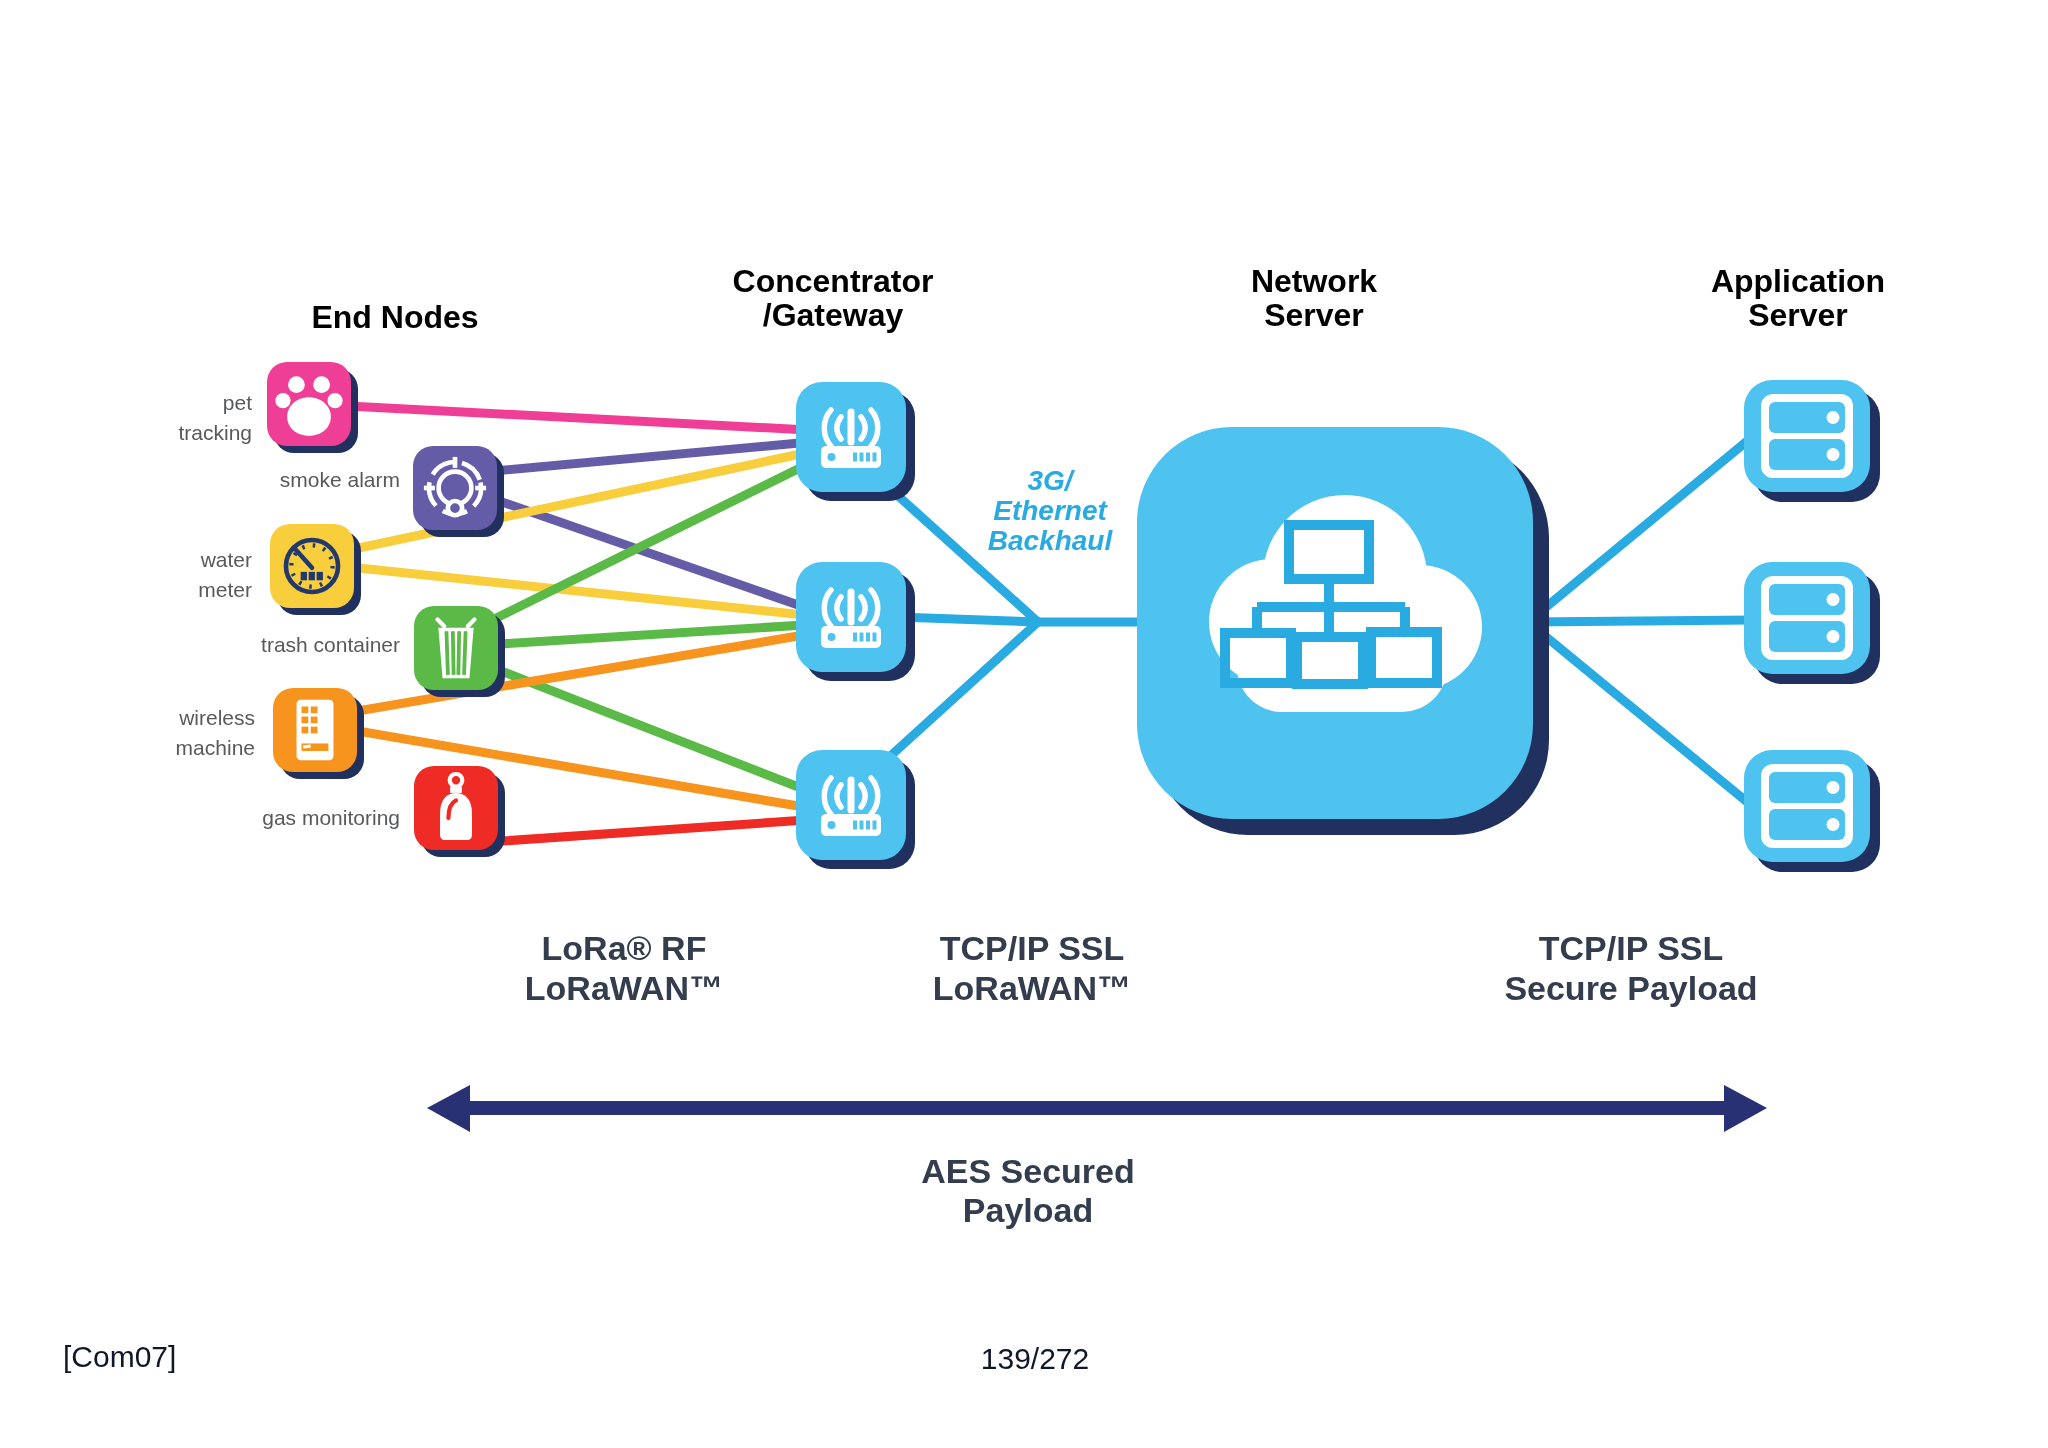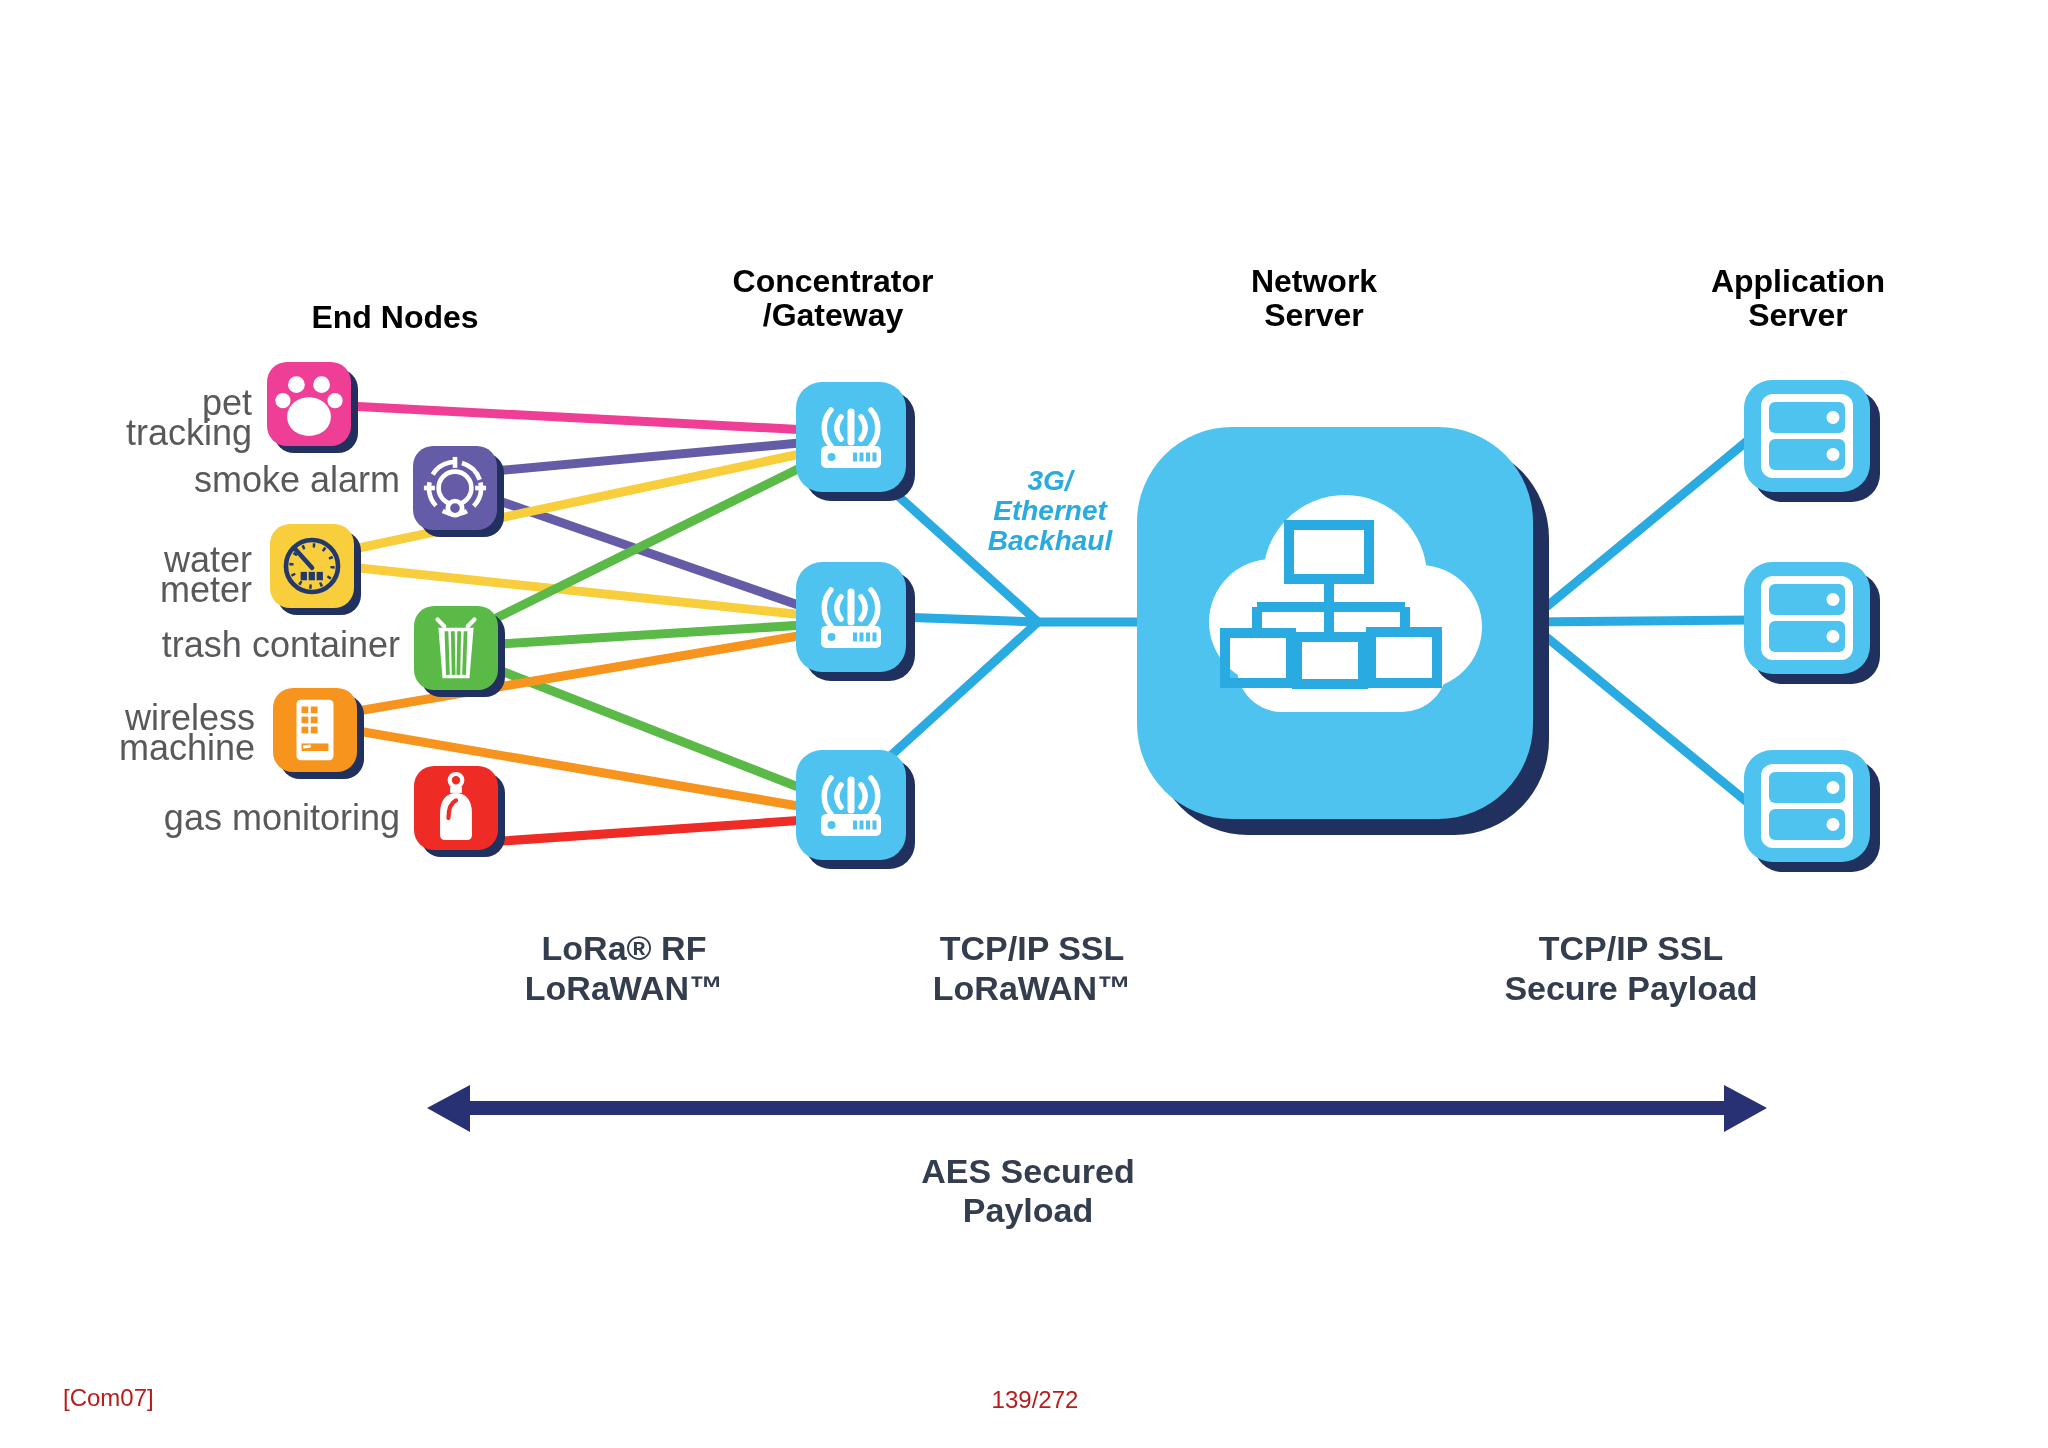--- a/index.html
+++ b/index.html
@@ -2,35 +2,35 @@
 <html><head>
 <meta charset="utf-8">
 <style>
   html,body{margin:0;padding:0;background:#ffffff;}
   .slide{position:relative;width:2048px;height:1448px;background:#ffffff;
          font-family:"Liberation Sans",sans-serif;overflow:hidden;}
   .abs{position:absolute;}
   .title{left:243px;top:106px;font-size:50px;color:#F47920;letter-spacing:1px;}
   .col-header{font-weight:bold;color:#000000;font-size:32px;line-height:34px;
               text-align:center;white-space:pre-line;z-index:3;}
-  .node-label{color:#58595B;font-size:36px;line-height:30px;text-align:right;
+  .node-label{color:#58595B;font-size:21px;line-height:30px;text-align:right;
               white-space:pre-line;z-index:3;}
   .node-icon{width:84px;height:84px;border-radius:20px;box-shadow:7px 7px 0 #20305F;z-index:2;}
   .gw-icon{width:110px;height:110px;border-radius:26px;background:#4EC3EF;
            box-shadow:9px 9px 0 #20305F;z-index:2;}
   .cloud-box{left:1137px;top:427px;width:396px;height:392px;border-radius:95px;
              background:#4EC3EF;box-shadow:16px 16px 0 #20305F;z-index:2;}
   .server-icon{width:126px;height:112px;border-radius:28px;background:#4EC3EF;
                box-shadow:10px 10px 0 #20305F;z-index:2;}
   .backhaul-label{color:#29ABE2;font-weight:bold;font-size:28px;line-height:30px;
                   text-align:center;white-space:pre-line;z-index:3;}
   .bottom-label{font-weight:bold;color:#333D4E;font-size:34px;line-height:40px;
                 text-align:center;white-space:pre-line;z-index:3;}
   .aes-label{font-weight:bold;color:#333D4E;font-size:34px;text-align:center;z-index:3;}
-  .footer-text{color:#b91c1c;font-size:24px;z-index:3;margin-top:44px;}
+  .footer-text{color:#0f172a;font-size:30px;z-index:3;}
   svg{display:block;}
   .lines-layer{left:0;top:0;z-index:1;}
 </style>
 </head>
 <body>
 
 <div class="slide">
 
 
   <svg class="abs lines-layer" width="2048" height="1448" viewBox="0 0 2048 1448">

